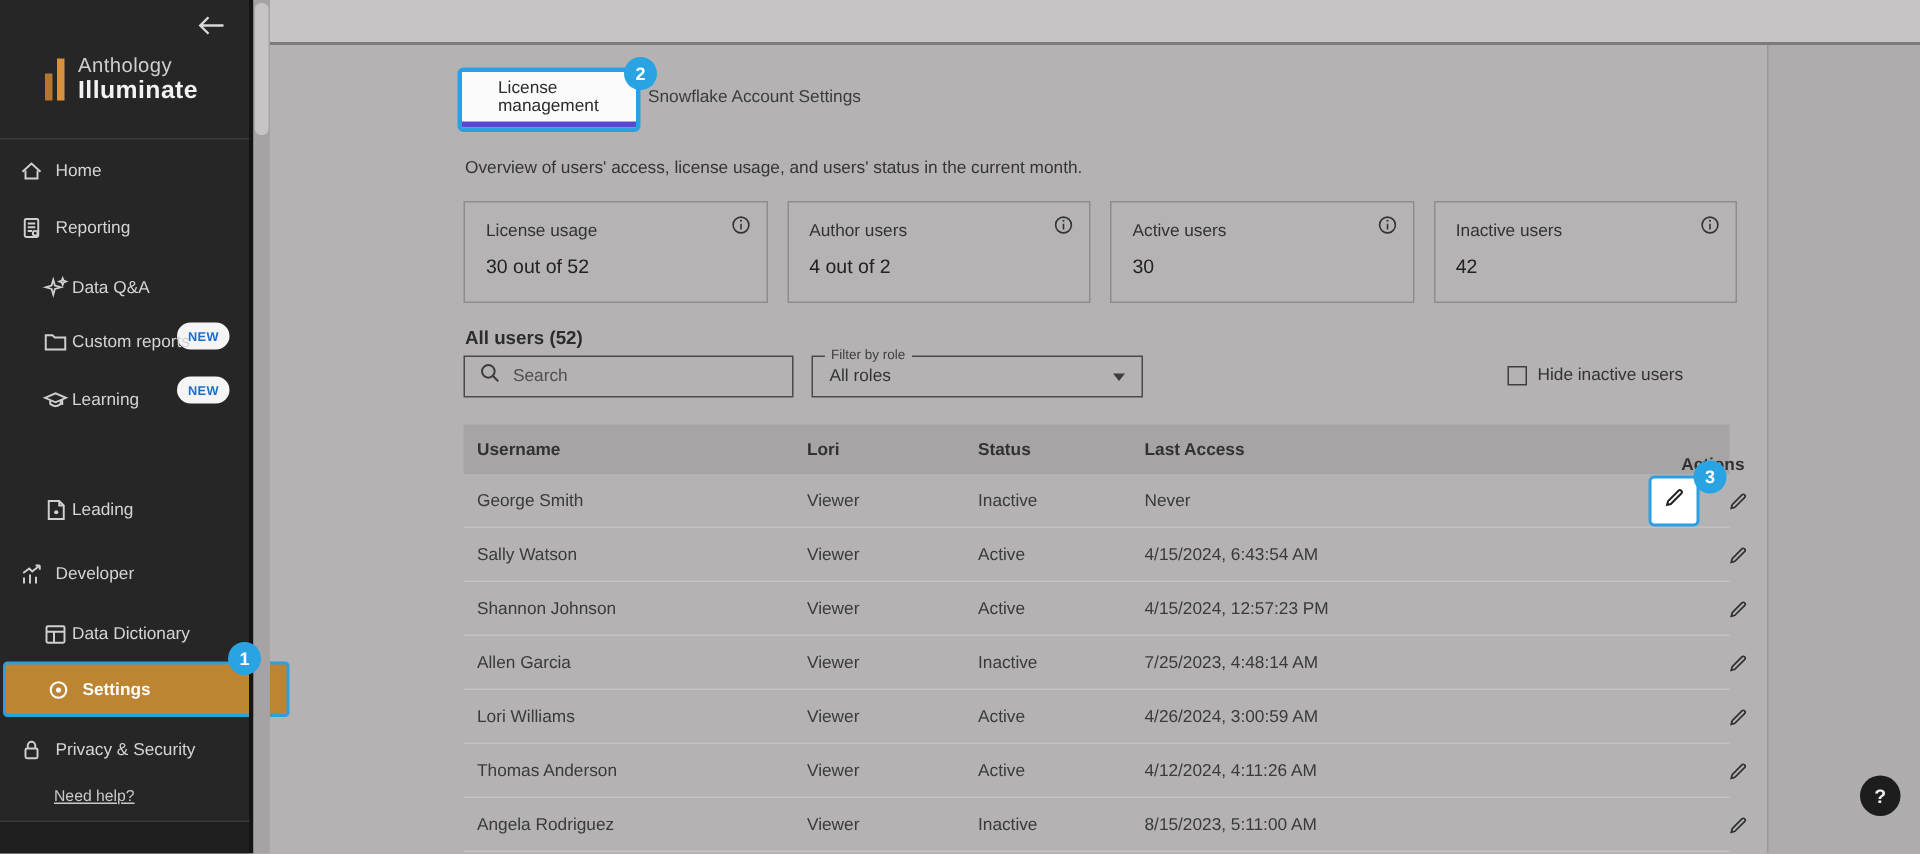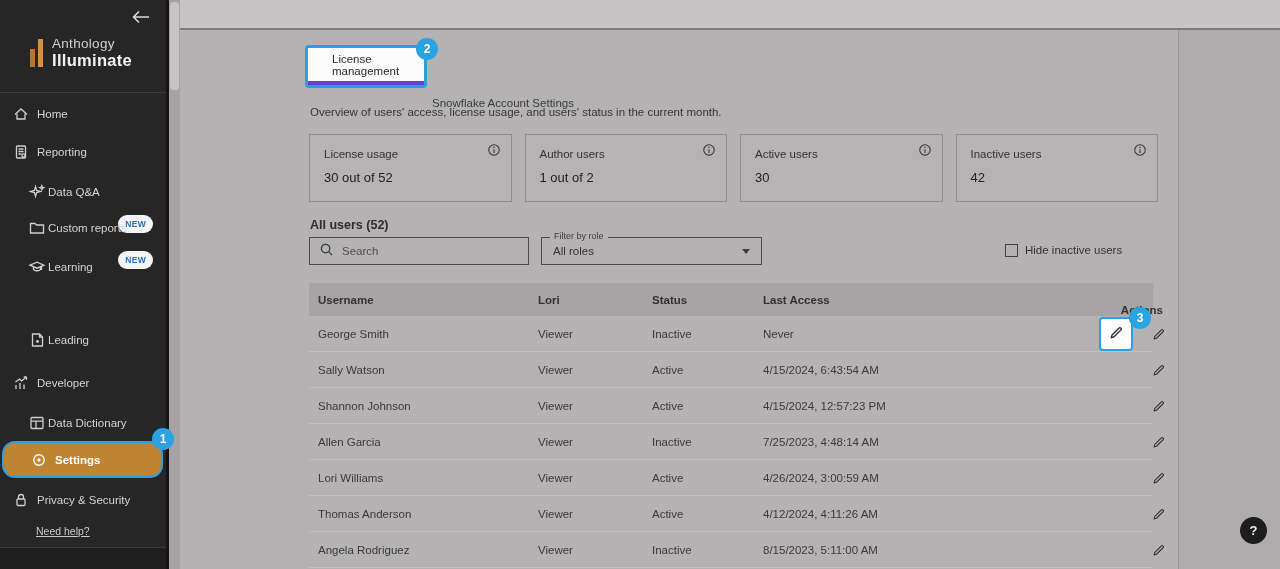--- a/index.html
+++ b/index.html
@@ -16,21 +16,21 @@
   .bar2 { width:5px; height:28px; background:#d8913c; }
   .logo-text .l1 { font-size:13.5px; color:#cfcfcf; letter-spacing:.3px; }
   .logo-text .l2 { font-size:16.5px; color:#f2f2f2; font-weight:bold; letter-spacing:.3px; }
   .side-sep { position:absolute; left:0; top:92px; width:166px; height:1px; background:#3d3b3b; }
   .nav-item { position:absolute; left:0; width:166px; height:28px; display:flex; align-items:center; cursor:pointer; color:#d4d4d4; font-size:11.5px; }
   .nav-item .nicon { position:absolute; left:12px; width:18px; height:18px; display:flex; align-items:center; justify-content:center; }
   .nav-item .nlabel { position:absolute; left:37px; white-space:nowrap; }
   .nav-item.sub .nicon { left:28px; }
   .nav-item.sub .nlabel { left:48px; }
   .new-badge { position:absolute; right:13px; top:50%; transform:translateY(-50%); background:#f5f5f5; color:#1f6fc4; font-size:8.5px; font-weight:bold; border-radius:9px; padding:4px 7px; letter-spacing:.3px;margin-top:32px; }
-  .nav-item.active-settings { left:2px; top:441px; width:161px; height:37px; background:#bd8431; border:2px solid #2c9fe2; border-radius:13px; color:#ffffff; font-weight:bold; }
+  .nav-item.active-settings { left:2px; top:441px; width:191px; height:37px; background:#bd8431; border:2px solid #2c9fe2; border-radius:3px; color:#ffffff; font-weight:bold; }
   .nav-item.active-settings .nicon { left:26px; }
   .nav-item.active-settings .nlabel { left:51px; }
   .help-link { position:absolute; left:36px; top:525px; font-size:10.5px; color:#c9c9c9; text-decoration:underline; cursor:pointer; }
   .side-bottom-sep { position:absolute; left:0; top:547px; width:166px; height:1px; background:#3a3a3a; }
   .side-bottom { position:absolute; left:0; top:548px; width:166px; height:21px; background:#1e1e1e; }
 
   
   .sb-gap { position:absolute; left:166px; top:0; width:3px; height:569px; background:#141414; z-index:6; }
   .sb-track { position:absolute; left:169px; top:0; width:11px; height:569px; background:#a5a3a3; z-index:6; }
   .sb-thumb { position:absolute; left:170px; top:2px; width:9px; height:88px; background:#c6c4c4; border-radius:4px; z-index:7; }
@@ -47,21 +47,21 @@
   .mega-icon { position:absolute; left:1158px; top:6px; cursor:pointer; }
   .wn-badge { position:absolute; left:1166px; top:3px; width:14px; height:14px; border-radius:50%; background:#c76b42; color:#fff; font-size:8.5px; font-weight:bold; display:flex; align-items:center; justify-content:center; }
   .sign-out { position:absolute; left:1196px; top:8px; font-size:11.5px; font-weight:bold; color:#2c2c2c; cursor:pointer; }
   .so-icon { position:absolute; left:1233px; top:6px; cursor:pointer; }
 
   
   .right-zone { position:absolute; left:1178px; top:30px; width:102px; height:539px; background:#aeacac; border-left:1px solid #9a9898; }
 
   .tab-callout { position:absolute; left:305px; top:45px; width:122px; height:43px; border:3px solid #2c9fe2; border-radius:4px; z-index:3; }
   .tab-active { position:absolute; left:308px; top:48px; width:116px; height:37px; background:#fbfbfb; border-bottom:4px solid #5847d2; display:flex; align-items:center; justify-content:center; font-size:11.5px; color:#2b2b2b; cursor:pointer; z-index:3;padding-left:24px; }
-  .tab-inactive { position:absolute; left:432px; top:59px; font-size:11.5px; color:#3c3c3c; cursor:pointer;margin-top:38px; }
+  .tab-inactive { position:absolute; left:432px; top:59px; font-size:11.5px; color:#3c3c3c; cursor:pointer; }
   .ann-badge { position:absolute; width:22px; height:22px; border-radius:50%; background:#29a3e2; color:#fff; font-size:12px; font-weight:bold; display:flex; align-items:center; justify-content:center; z-index:30; }
   .badge-1 { left:152px; top:428px; }
   .badge-2 { left:416px; top:38px; }
   .badge-3 { left:820px; top:24px; }
 
   .overview { position:absolute; left:310px; top:106px; font-size:11.5px; color:#353535; }
 
   .cards { position:absolute; left:309px; top:134px; width:849px; display:flex; gap:13px; }
   .card { flex:1; height:68px; border:1px solid #8e8c8c; position:relative; padding:13px 14px; background:#b5b3b3; }
   .card-title { font-size:11.5px; color:#333; }
@@ -282,21 +282,21 @@
       <div class="card-title">License usage</div>
       <div class="card-value">30 out of 52</div>
       <span class="info-icon"><svg width="14" height="14" viewBox="0 0 16 16" fill="none" stroke="#333" stroke-width="1.2">
             <circle cx="8" cy="8" r="6"></circle>
             <path d="M8 7 V11.5"></path>
             <circle cx="8" cy="4.8" r="0.8" fill="#333" stroke="none"></circle>
           </svg></span>
     </div>
     <div class="card">
       <div class="card-title">Author users</div>
-      <div class="card-value">1 out of 2</div>
+      <div class="card-value">4 out of 2</div>
       <span class="info-icon"><svg width="14" height="14" viewBox="0 0 16 16" fill="none" stroke="#333" stroke-width="1.2">
             <circle cx="8" cy="8" r="6"></circle>
             <path d="M8 7 V11.5"></path>
             <circle cx="8" cy="4.8" r="0.8" fill="#333" stroke="none"></circle>
           </svg></span>
     </div>
     <div class="card">
       <div class="card-title">Active users</div>
       <div class="card-value">30</div>
       <span class="info-icon"><svg width="14" height="14" viewBox="0 0 16 16" fill="none" stroke="#333" stroke-width="1.2">

